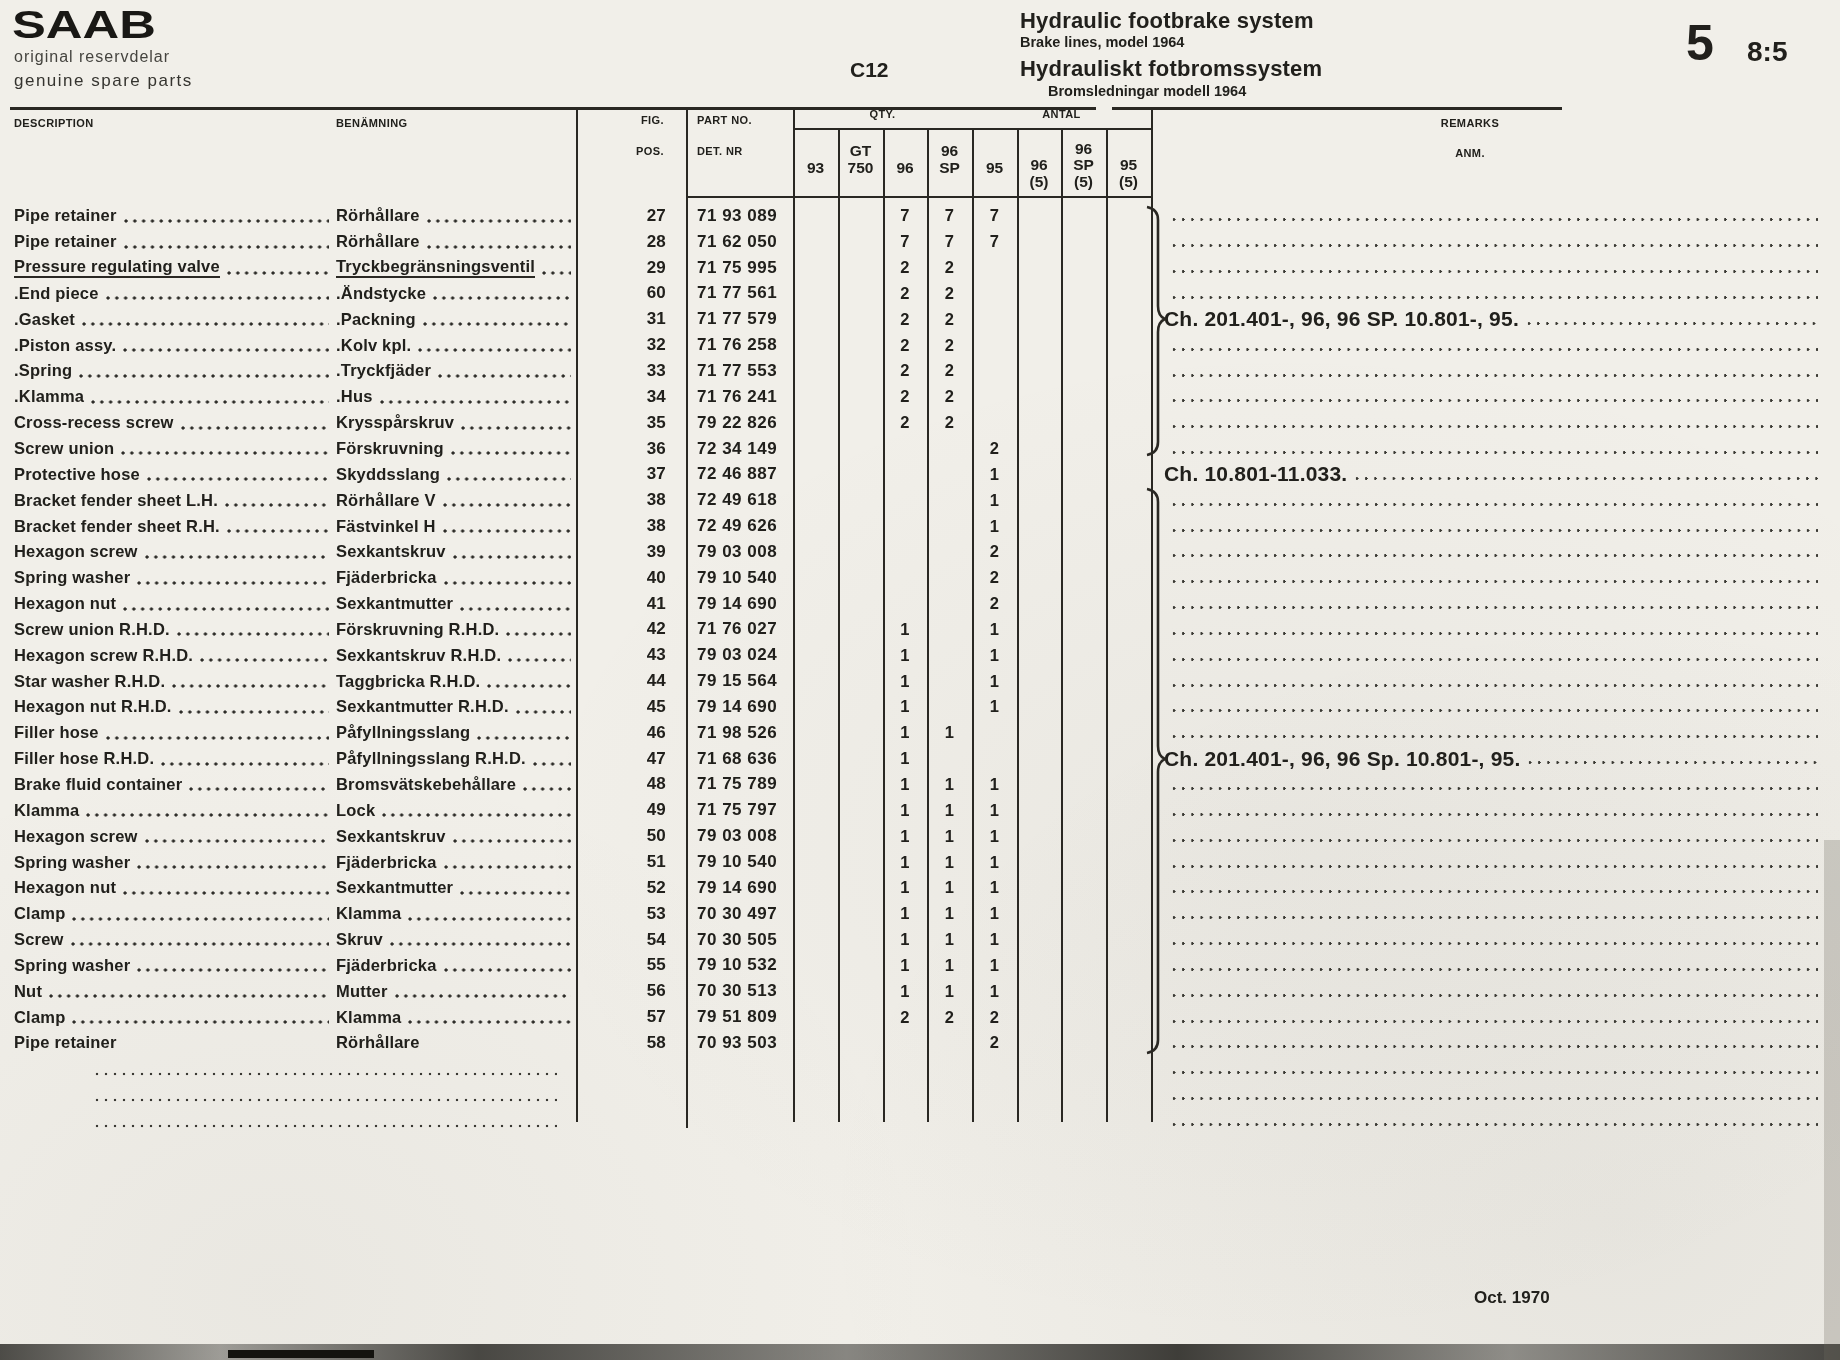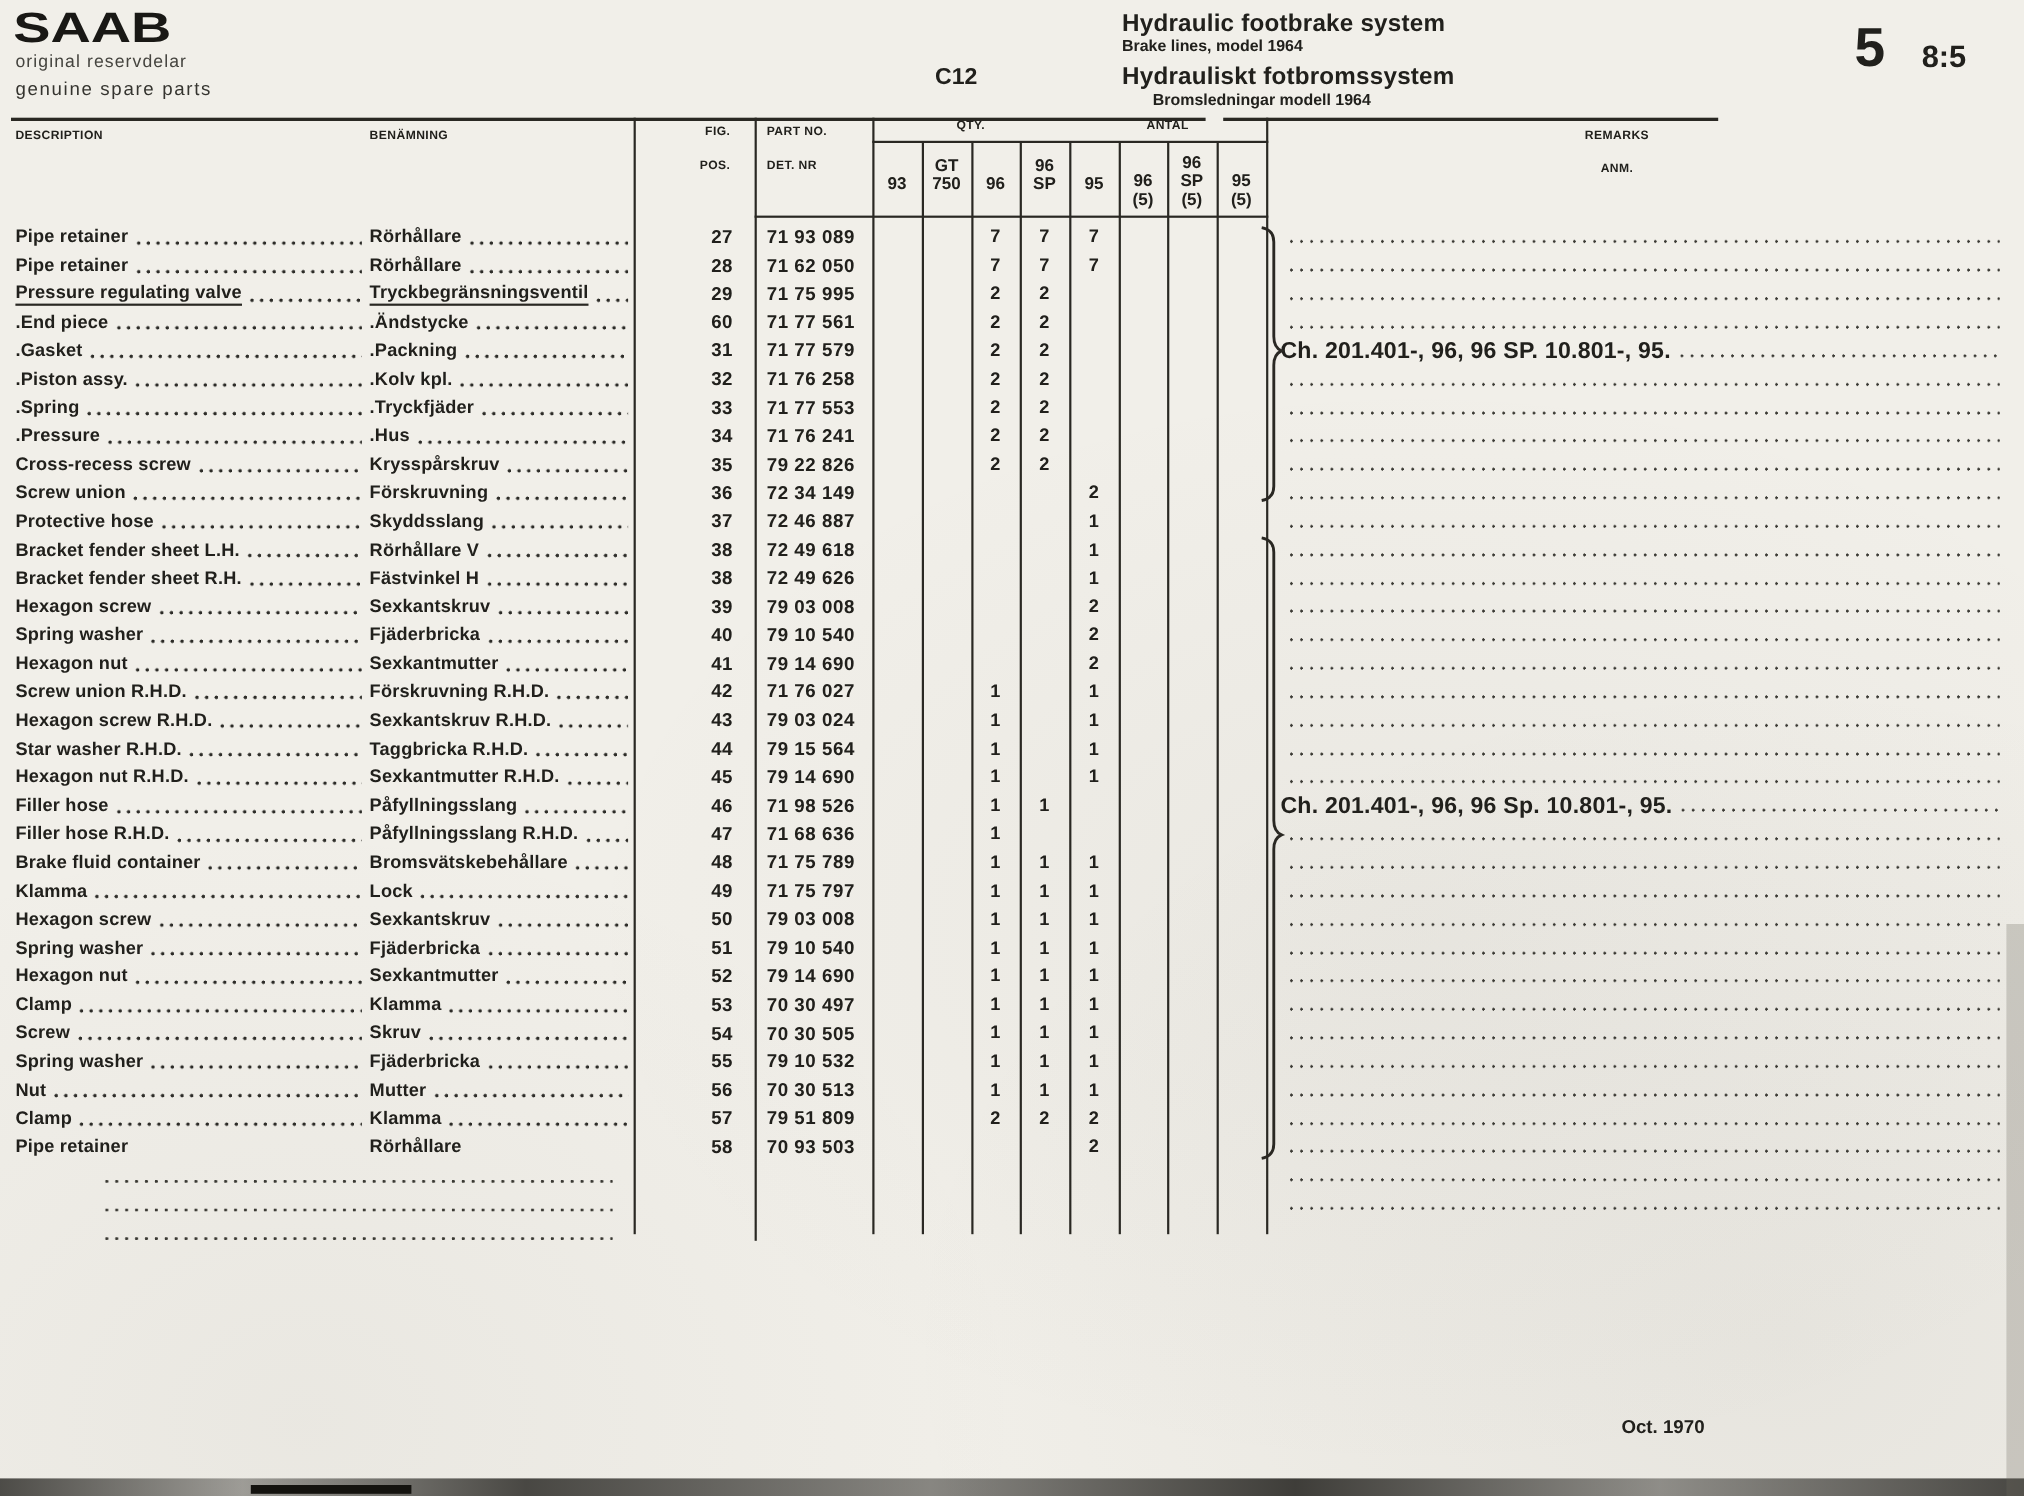--- a/index.html
+++ b/index.html
@@ -321,21 +321,21 @@
           <span class="qv" style="left: 90px; width: 44px;">2</span>
           <span class="qv" style="left: 134px; width: 45px;">2</span>
           <span class="qv" style="left: 179px; width: 45px;"></span>
           <span class="qv" style="left: 224px; width: 44px;"></span>
           <span class="qv" style="left: 268px; width: 45px;"></span>
           <span class="qv" style="left: 313px; width: 45px;"></span>
         </div>
       </div>
       <div class="row">
         <div class="cell c-en">
-          <span class="t">.Pressure</span>
+          <span class="t">.Klamma</span>
           <span class="dots"></span>
         </div>
         <div class="cell c-sv">
           <span class="t">.Hus</span>
           <span class="dots"></span>
         </div>
         <div class="cell c-fig">
           <span class="t">34</span>
         </div>
         <div class="cell c-part">
@@ -1025,20 +1025,24 @@
       <div class="rline">
         <span class="rdots"></span>
       </div>
       <div class="rline">
         <span class="rdots"></span>
       </div>
       <div class="rline">
         <span class="rdots"></span>
       </div>
       <div class="rline">
+        <span class="rdots"></span>
+      </div>
+      <div class="rline">
+        <span class="rtext">Ch. 10.801-11.033.</span>
         <span class="rdots"></span>
       </div>
       <div class="rline">
         <span class="rdots"></span>
       </div>
       <div class="rline">
         <span class="rdots"></span>
       </div>
       <div class="rline">
         <span class="rdots"></span>

